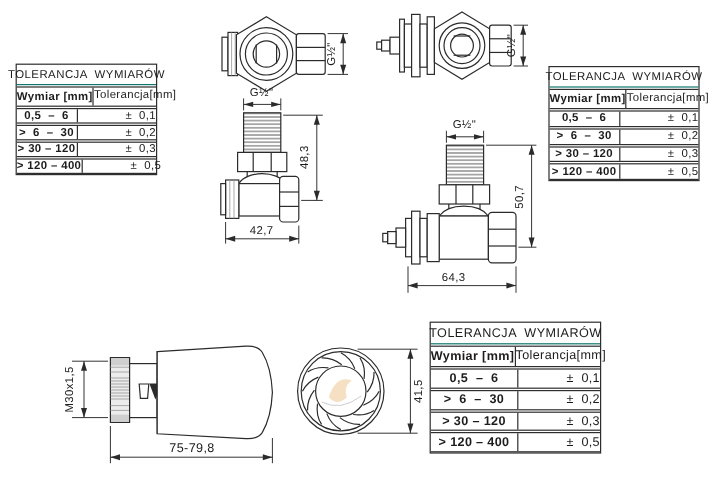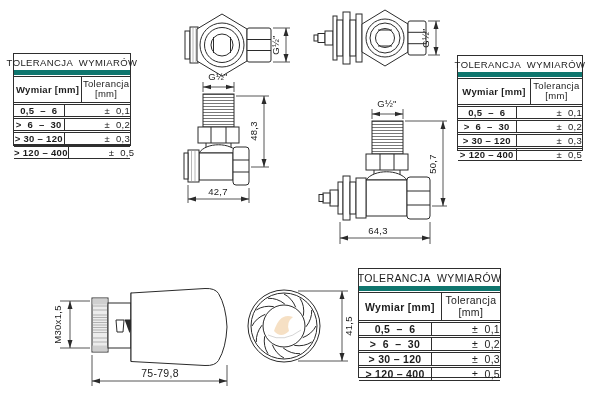--- a/index.html
+++ b/index.html
@@ -5,28 +5,28 @@
   html,body{margin:0;padding:0;background:#fff;}
   .stage{position:relative;width:600px;height:409px;background:#fff;overflow:hidden;
          font-family:"Liberation Sans",sans-serif;color:#1c1c1c;}
   
   .tol-table{position:absolute;background:#fff;border:1px solid #2e2e2e;box-sizing:border-box;
              display:flex;flex-direction:column;color:#1c1c1c;}
   #table-left{left:13px;top:53px;width:118px;height:93px;font-size:9.5px;}
   #table-right{left:457px;top:55px;width:126px;height:96px;font-size:9.5px;}
   #table-bottom{left:358px;top:268px;width:143px;height:110px;font-size:10.5px;}
   .tt-title{display:flex;align-items:center;justify-content:center;white-space:pre;
-            letter-spacing:.4px;flex:0 0 auto;padding:3px 0 2px 0;border-bottom:5px solid #0f766e;}
+            letter-spacing:.4px;flex:0 0 auto;padding:3px 0 2px 0;border-bottom:1px solid #0f766e;}
   .tt-row{display:flex;flex:1;margin-top:1px;border-top:1px solid #2e2e2e;border-bottom:1px solid #2e2e2e;}
   .tt-head{flex:0 0 auto;}
   .c1{width:58%;display:flex;align-items:center;justify-content:center;white-space:pre;letter-spacing:.3px;font-weight:bold;}
   .c2{flex:1;border-left:1px solid #2e2e2e;display:flex;align-items:center;justify-content:center;
       white-space:pre;letter-spacing:.3px;padding-left:40px;}
   .tt-head .c1,.tt-head .c2{padding:2px 0;}
-  .tt-head .c2{flex-direction:column;line-height:1.1;}
+  .tt-head .c2{line-height:1.1;}
   
   svg{position:absolute;overflow:visible;}
   .ln{stroke:#2b2b2b;stroke-width:1;fill:none;}
   .lnf{stroke:#2b2b2b;stroke-width:1;fill:#fff;}
   .thin{stroke:#8a8a8a;stroke-width:.6;fill:none;}
   .mid{stroke:#9a9a9a;stroke-width:.7;fill:none;}
   .dimln{stroke:#2b2b2b;stroke-width:.8;fill:none;}
   .arw{fill:#2b2b2b;stroke:none;}
   .dim{font-family:"Liberation Sans",sans-serif;font-size:9.5px;fill:#1c1c1c;letter-spacing:.3px;}
   .dim-lg{font-family:"Liberation Sans",sans-serif;font-size:10.5px;fill:#1c1c1c;letter-spacing:.3px;}

